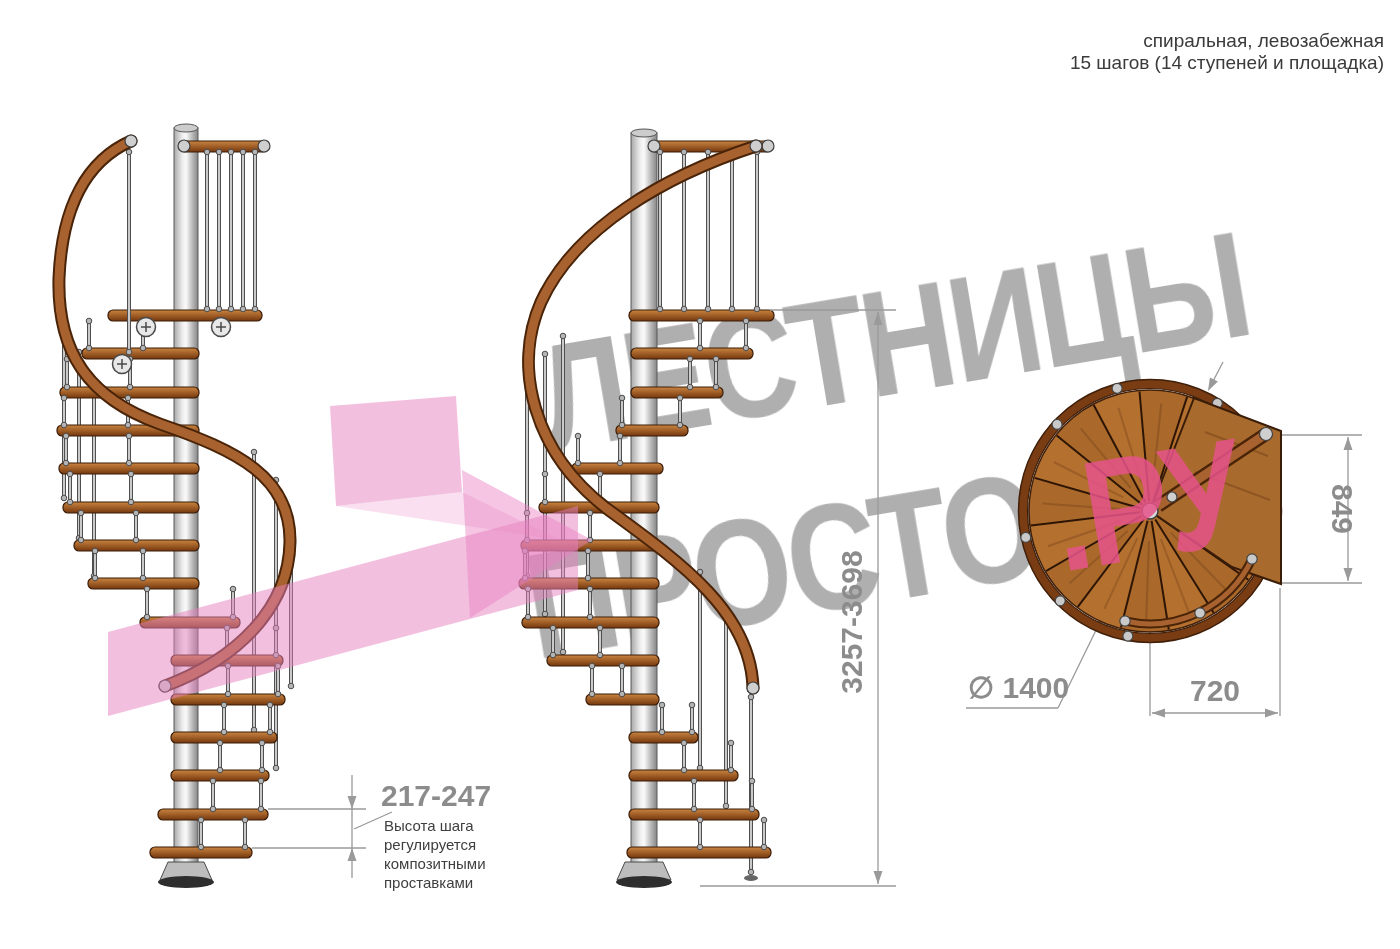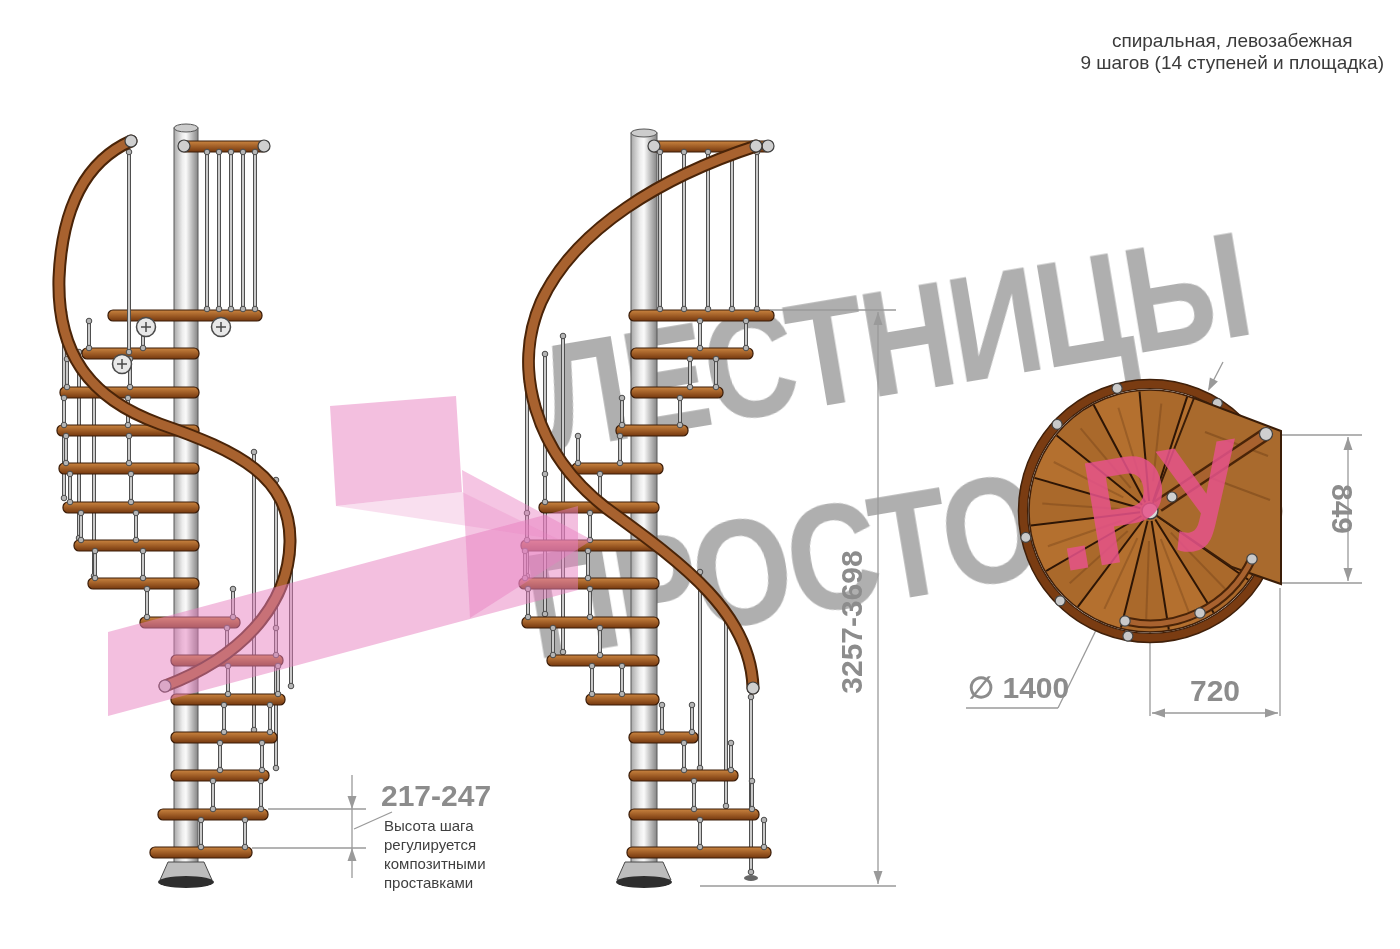--- a/index.html
+++ b/index.html
@@ -1,32 +1,32 @@
 <!DOCTYPE html>
 <html><head>
 <meta charset="utf-8">
 <style>
   html,body{margin:0;padding:0;background:#ffffff;}
   .stage{position:relative;width:1400px;height:949px;background:#ffffff;overflow:hidden;
          font-family:"Liberation Sans",sans-serif;}
-  .hdr{position:absolute;top:30px;right:16px;text-align:center;color:#3b3b3b;
+  .hdr{position:absolute;top:30px;right:16px;text-align:right;color:#3b3b3b;
        font-size:19px;line-height:22px;font-family:"Liberation Sans",sans-serif;}
   svg{position:absolute;left:0;top:0;}
   .wm{font-weight:700;letter-spacing:-4px;}
   .dimnum{font-size:30px;font-weight:700;}
   .note{font-size:15px;}
 </style>
 </head>
 <body>
 
 <div class="stage">
 
   <div class="hdr">
     <div>спиральная, левозабежная</div>
-    <div>9 шагов (14 ступеней и площадка)</div>
+    <div>15 шагов (14 ступеней и площадка)</div>
   </div>
 
   <svg id="dw" width="1400" height="949" viewBox="0 0 1400 949">
     <defs>
       <linearGradient id="poleG" x1="0" y1="0" x2="1" y2="0">
         <stop offset="0" stop-color="#a8a8a8"></stop>
           <stop offset="0.35" stop-color="#ededed"></stop>
         <stop offset="0.5" stop-color="#fafafa"></stop>
           <stop offset="0.75" stop-color="#bdbdbd"></stop>
         <stop offset="1" stop-color="#858585"></stop>

